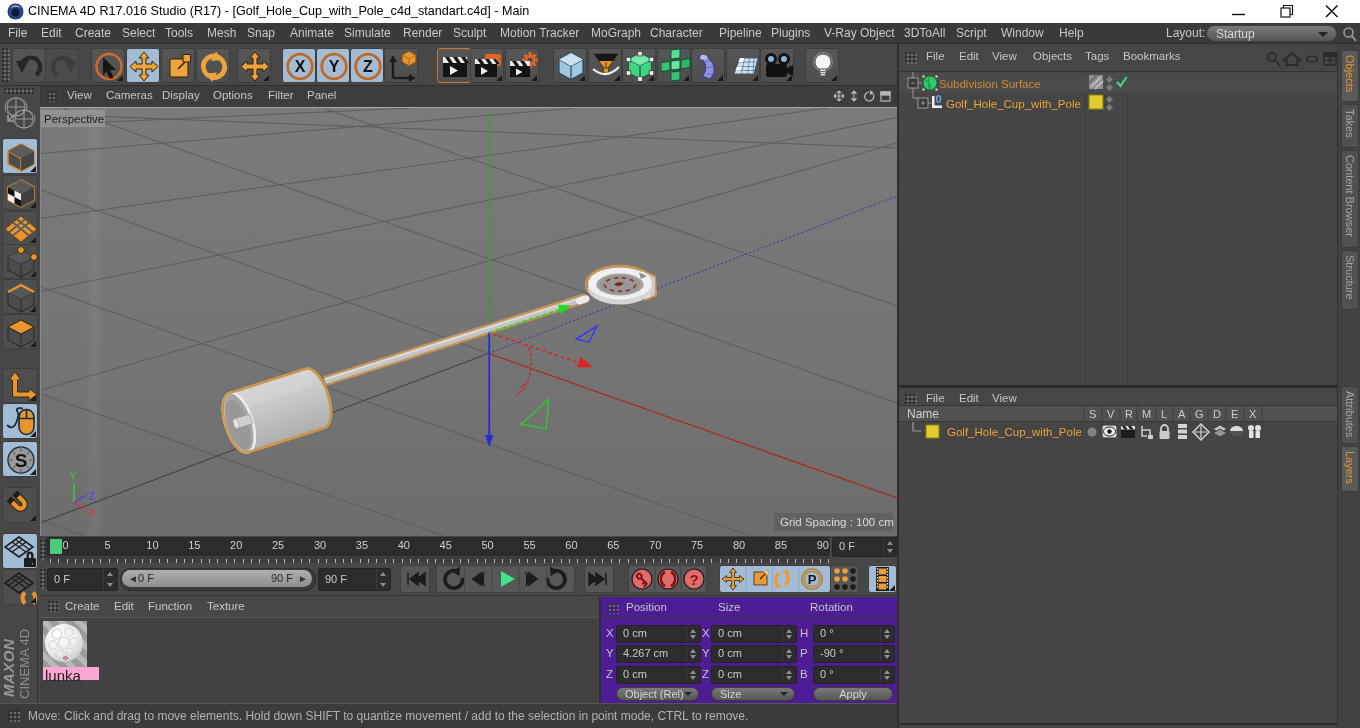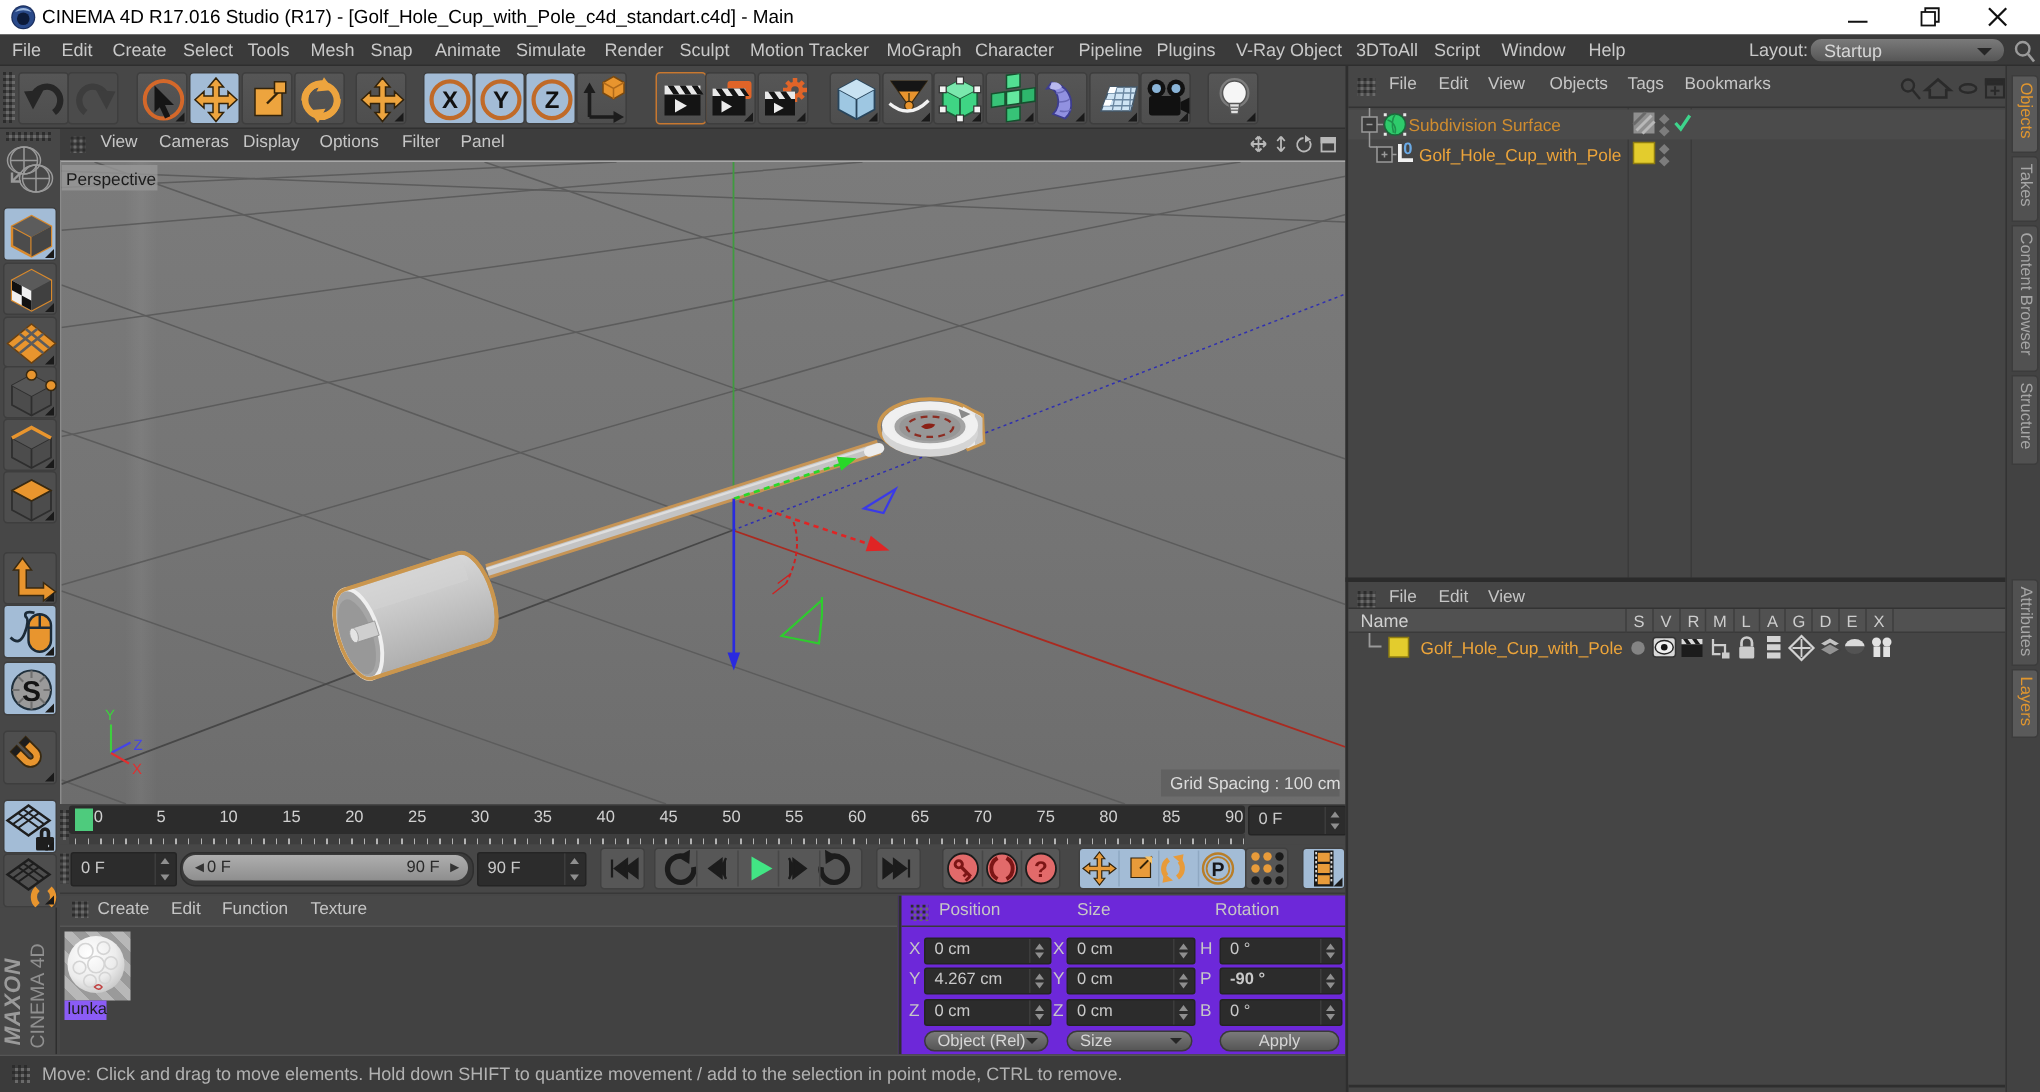--- a/index.html
+++ b/index.html
@@ -712,26 +712,26 @@
             <circle cx="26" cy="11" r="4.2"></circle>
             <circle cx="10" cy="24" r="4.2"></circle>
             <circle cx="21" cy="22" r="5.5"></circle>
             <circle cx="31" cy="21" r="4.2"></circle>
             <circle cx="17" cy="33" r="4.2"></circle>
             <circle cx="27" cy="31" r="3.8"></circle>
    </g>
    <path d="M20,37 q3,-3 5,0 q-2,3 -5,0 Z" fill="none" stroke="#c04040" stroke-width="1"></path>
   </svg>
  </div>
- <div class="abs" style="left:3px;top:70px;width:28px;height:13px;background:#8b5cf6;color:#1d1d1d;font-size:11px;">
+ <div class="abs" style="left:3px;top:70px;width:56px;height:13px;background:#f9a8d4;color:#1d1d1d;font-size:15px;">
         <span style="position:absolute;left:2px;top:0px;">lunka</span>
       </div>
 </div>
 
-<div class="abs" style="left:599px;top:597px;width:298px;height:106px;background:#6d28d9;border-left:2px solid #2e2e2e;box-sizing:border-box;">
+<div class="abs" style="left:599px;top:597px;width:298px;height:106px;background:#4c1d95;border-left:2px solid #2e2e2e;box-sizing:border-box;">
  <div class="abs grip" style="left:6px;top:6px;width:12px;height:11px;"></div>
  <div class="abs omenu" style="left:25px;top:4px;">Position</div>
  <div class="abs omenu" style="left:117px;top:4px;">Size</div>
  <div class="abs omenu" style="left:209px;top:4px;">Rotation</div>
  <div class="abs" style="left:0;top:0;width:298px;height:20px;border-bottom:1px solid #3a3a3a;"></div>
  <div class="abs omenu" style="left:5px;top:30px;">X</div>
  <div class="abs omenu" style="left:5px;top:50px;">Y</div>
  <div class="abs omenu" style="left:5px;top:71px;">Z</div>
  <div class="field" style="left:15px;top:28px;width:83px;height:16px;">
         <span class="val" style="top:1px;">0 cm</span>
@@ -761,21 +761,21 @@
         <span class="spin"></span>
       </div>
  <div class="abs omenu" style="left:199px;top:30px;">H</div>
  <div class="abs omenu" style="left:199px;top:50px;">P</div>
  <div class="abs omenu" style="left:199px;top:71px;">B</div>
  <div class="field" style="left:212px;top:28px;width:80px;height:16px;">
         <span class="val" style="top:1px;">0 °</span>
         <span class="spin"></span>
       </div>
  <div class="field" style="left:212px;top:48px;width:80px;height:16px;">
-        <span class="val" style="top:1px;font-weight:bold;">-90 °</span>
+        <span class="val" style="top:1px;">-90 °</span>
         <span class="spin"></span>
       </div>
  <div class="field" style="left:212px;top:69px;width:80px;height:16px;">
         <span class="val" style="top:1px;">0 °</span>
         <span class="spin"></span>
       </div>
  <div class="drop" style="left:15px;top:90px;width:83px;height:14px;font-size:11px;">
         <span style="position:absolute;left:8px;top:0;">Object (Rel)</span>
         <span class="arr" style="right:6px;border-left-width:4px;border-right-width:4px;border-top-width:4px;"></span>
       </div>

